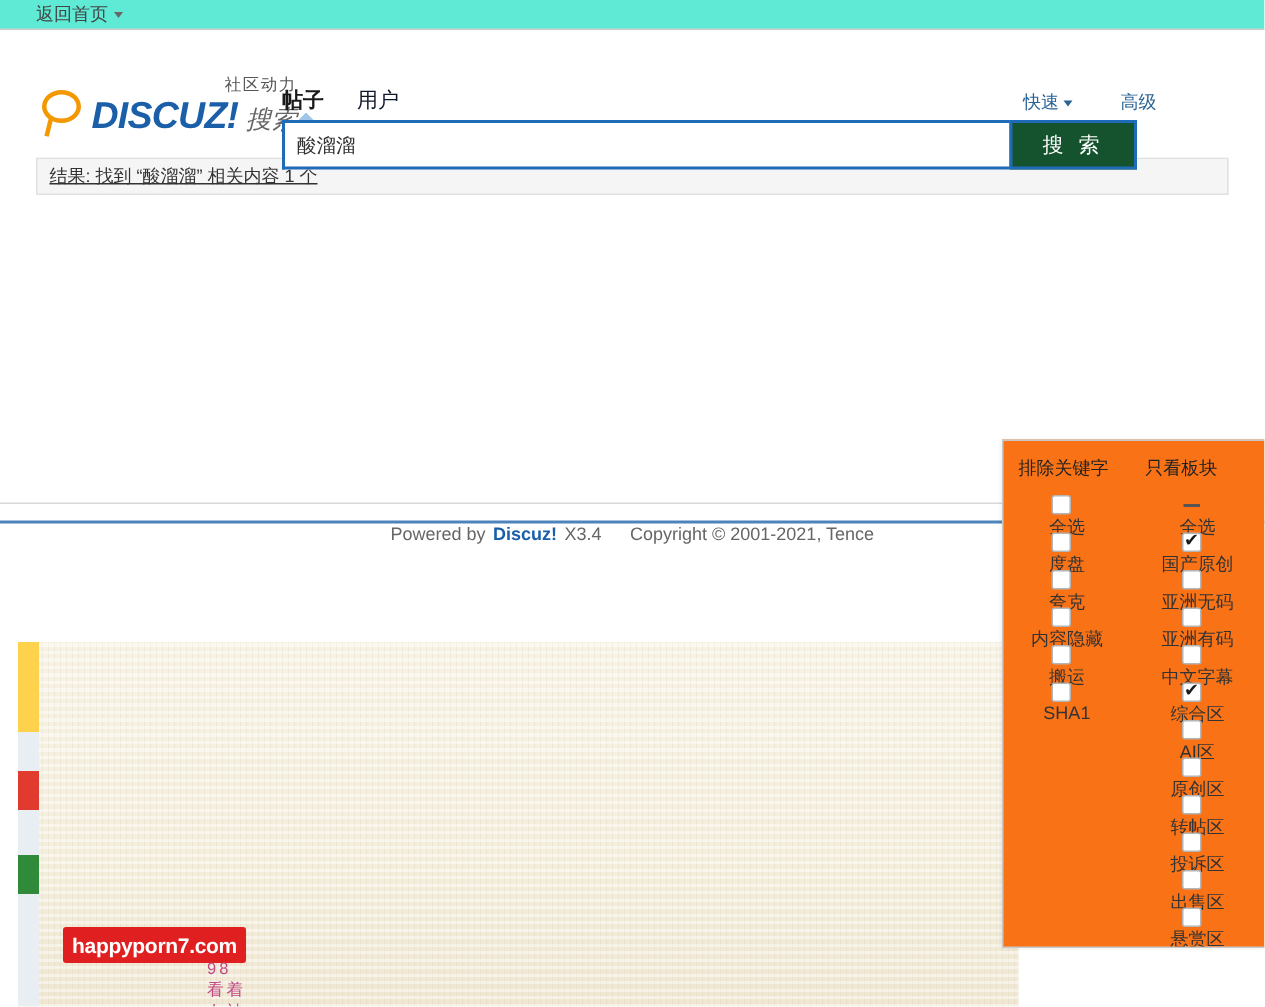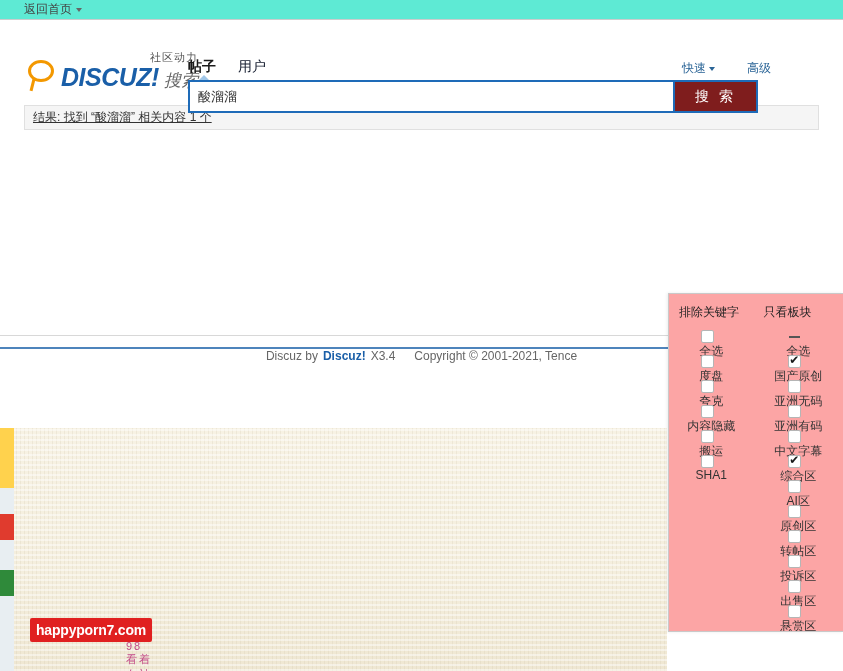--- a/index.html
+++ b/index.html
@@ -113,21 +113,21 @@
     border: 2px solid #1e6bb8;
     border-right: none;
     padding: 0 8px;
     font-size: 13px;
     color: #333;
     outline: none;
     font-family: "Liberation Sans", sans-serif;
   }
   .search-btn {
     width: 85px; height: 33px;
-    background: #7f1d1d;
+    background: #14532d;
     color: #fff;
     border: 2px solid #1e6bb8;
     font-size: 14px;
     letter-spacing: 3px;
     cursor: pointer;
     font-family: "Liberation Sans", sans-serif;
   }
 
   
   .tab-pointer {
@@ -165,21 +165,21 @@
     background: #fff;
     display: flex; align-items: center; justify-content: center;
     font-size: 12px; color: #666;
   }
   .footer a { color: #1a5fa8; text-decoration: none; font-weight: bold; }
   .footer .seg { margin-right: 5px; }
 
   
   .lower {
     position: absolute;
-    left: 0; top: 428px;
+    left: 12px; top: 428px;
     width: 667px; height: 243px;
     background: #f6f1e2;
     overflow: hidden;
     padding-left: 40px;
   }
   .lower .texture {
     position:absolute; inset:0;
     background:
       repeating-linear-gradient(0deg, rgba(255,255,255,.45) 0 2px, rgba(0,0,0,0) 2px 5px),
       repeating-linear-gradient(90deg, rgba(210,200,175,.25) 0 1px, rgba(0,0,0,0) 1px 4px),
@@ -239,21 +239,21 @@
     background: #2f6fb0;
     opacity: .85;
   }
 
   
   .filter-panel {
     position: absolute;
     left: 668px; top: 293px;
     width: 175px;
     height: 339px;
-    background: #fca5a5;
+    background: #f97316;
     border: 1px solid #c9c9c9;
     border-right: none;
     box-shadow: -1px 0 3px rgba(0,0,0,.08);
     display: flex;
     padding: 10px 0 0 0;
     overflow: hidden;
   }
   .fcol { padding: 0 10px; }
   .fcol.col1 { width: 85px; }
   .fcol.col2 { width: 90px; border-left: 0; }
@@ -337,21 +337,21 @@
   </div>
 </div>
 
 <div class="result-bar">
   <span>结果: 找到 “酸溜溜” 相关内容 1 个</span>
 </div>
 
 <div class="main-blank"></div>
 
 <div class="footer">
-  <span class="seg">Discuz by</span>
+  <span class="seg">Powered by</span>
   <a href="#" class="seg">Discuz!</a>
   <span class="seg">X3.4</span>
   <span style="display:inline-block;width:14px"></span>
   <span>Copyright © 2001-2021, Tence</span>
 </div>
 
 <div class="lower">
   <div class="texture"></div>
 
   <div class="left-strip">

